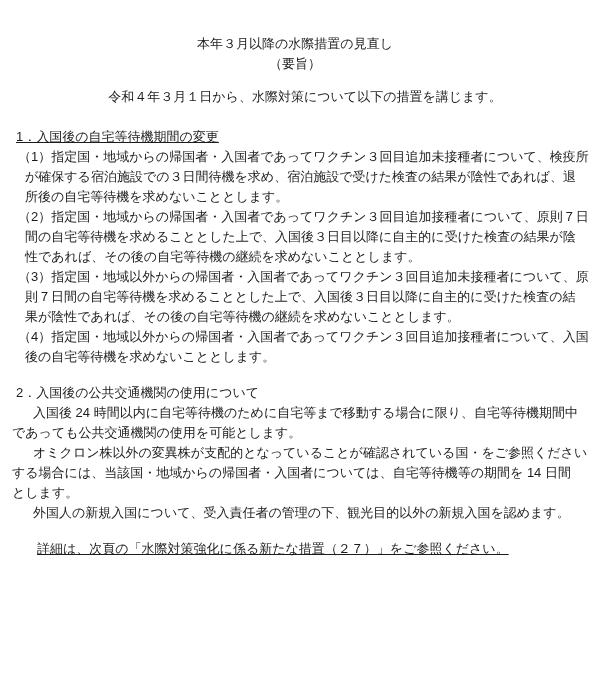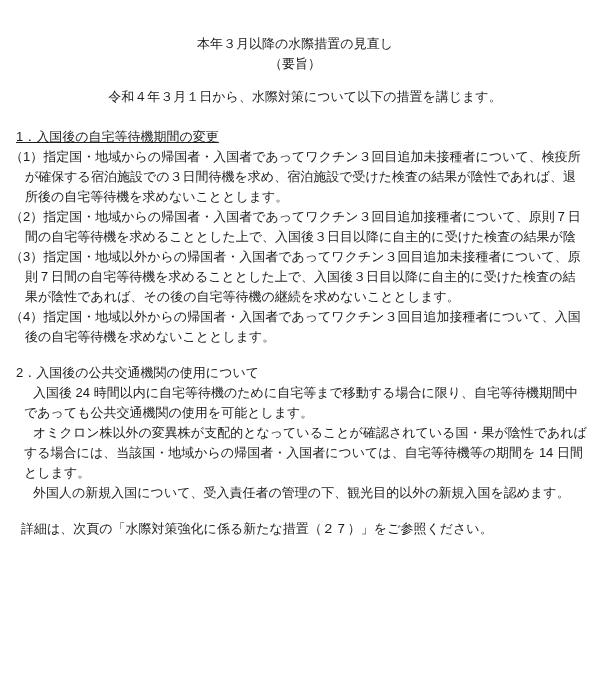--- a/index.html
+++ b/index.html
@@ -12,26 +12,26 @@
     padding: 34px 24px 0 10px;
     font-family: "Liberation Sans", "DejaVu Sans", sans-serif;
     font-size: 13px;
     line-height: 20px;
     color: #1c1c1c;
     overflow: hidden;
   }
   .ln { white-space: nowrap; }
   .t-center { text-align: center; }
   .ind-heading { margin-left: 6px; }
-  .ind-item-first { margin-left: 0; text-align: right; }
+  .ind-item-first { margin-left: 8px; text-align: right; }
   .ind-item-cont { margin-left: 15px; }
   .ind-body-first { margin-left: 23px; }
-  .ind-body-cont { margin-left: 14px; }
+  .ind-body-cont { margin-left: 2px; }
   .ind-intro { margin-left: 20px; text-align: center; }
-  .ind-footer { margin-left: 11px; }
+  .ind-footer { margin-left: 27px; text-decoration: underline; }
   .sec-gap { margin-top: 16px; }
   .intro-gap { margin-top: 13px; }
   .h1-gap { margin-top: 20px; text-decoration: underline; }
 </style>
 </head>
 <body>
 
 <div class="page">
 
   <div class="ln t-center">本年３月以降の水際措置の見直し</div>
@@ -40,33 +40,34 @@
   <div class="ln ind-intro intro-gap">令和４年３月１日から、水際対策について以下の措置を講じます。</div>
 
   <div class="ln ind-heading h1-gap">1．入国後の自宅等待機期間の変更</div>
 
   <div class="ln ind-item-first">（1）指定国・地域からの帰国者・入国者であってワクチン３回目追加未接種者について、検疫所</div>
   <div class="ln ind-item-cont">が確保する宿泊施設での３日間待機を求め、宿泊施設で受けた検査の結果が陰性であれば、退</div>
   <div class="ln ind-item-cont">所後の自宅等待機を求めないこととします。</div>
 
   <div class="ln ind-item-first">（2）指定国・地域からの帰国者・入国者であってワクチン３回目追加接種者について、原則７日</div>
   <div class="ln ind-item-cont">間の自宅等待機を求めることとした上で、入国後３日目以降に自主的に受けた検査の結果が陰</div>
+  <div class="ln ind-item-cont">性であれば、その後の自宅等待機の継続を求めないこととします。</div>
 
   <div class="ln ind-item-first">（3）指定国・地域以外からの帰国者・入国者であってワクチン３回目追加未接種者について、原</div>
   <div class="ln ind-item-cont">則７日間の自宅等待機を求めることとした上で、入国後３日目以降に自主的に受けた検査の結</div>
   <div class="ln ind-item-cont">果が陰性であれば、その後の自宅等待機の継続を求めないこととします。</div>
 
   <div class="ln ind-item-first">（4）指定国・地域以外からの帰国者・入国者であってワクチン３回目追加接種者について、入国</div>
   <div class="ln ind-item-cont">後の自宅等待機を求めないこととします。</div>
 
   <div class="ln ind-heading sec-gap">2．入国後の公共交通機関の使用について</div>
   <div class="ln ind-body-first">入国後 24 時間以内に自宅等待機のために自宅等まで移動する場合に限り、自宅等待機期間中</div>
   <div class="ln ind-body-cont">であっても公共交通機関の使用を可能とします。</div>
 
-  <div class="ln ind-body-first">オミクロン株以外の変異株が支配的となっていることが確認されている国・果が陰性であれば</div>
+  <div class="ln ind-body-first">オミクロン株以外の変異株が支配的となっていることが確認されている国・をご参照ください</div>
   <div class="ln ind-body-cont">する場合には、当該国・地域からの帰国者・入国者については、自宅等待機等の期間を 14 日間</div>
   <div class="ln ind-body-cont">とします。</div>
 
   <div class="ln ind-body-first">外国人の新規入国について、受入責任者の管理の下、観光目的以外の新規入国を認めます。</div>
 
   <div class="ln ind-footer sec-gap">詳細は、次頁の「水際対策強化に係る新たな措置（２７）」をご参照ください。</div>
 
 </div>
 
 </body></html>

